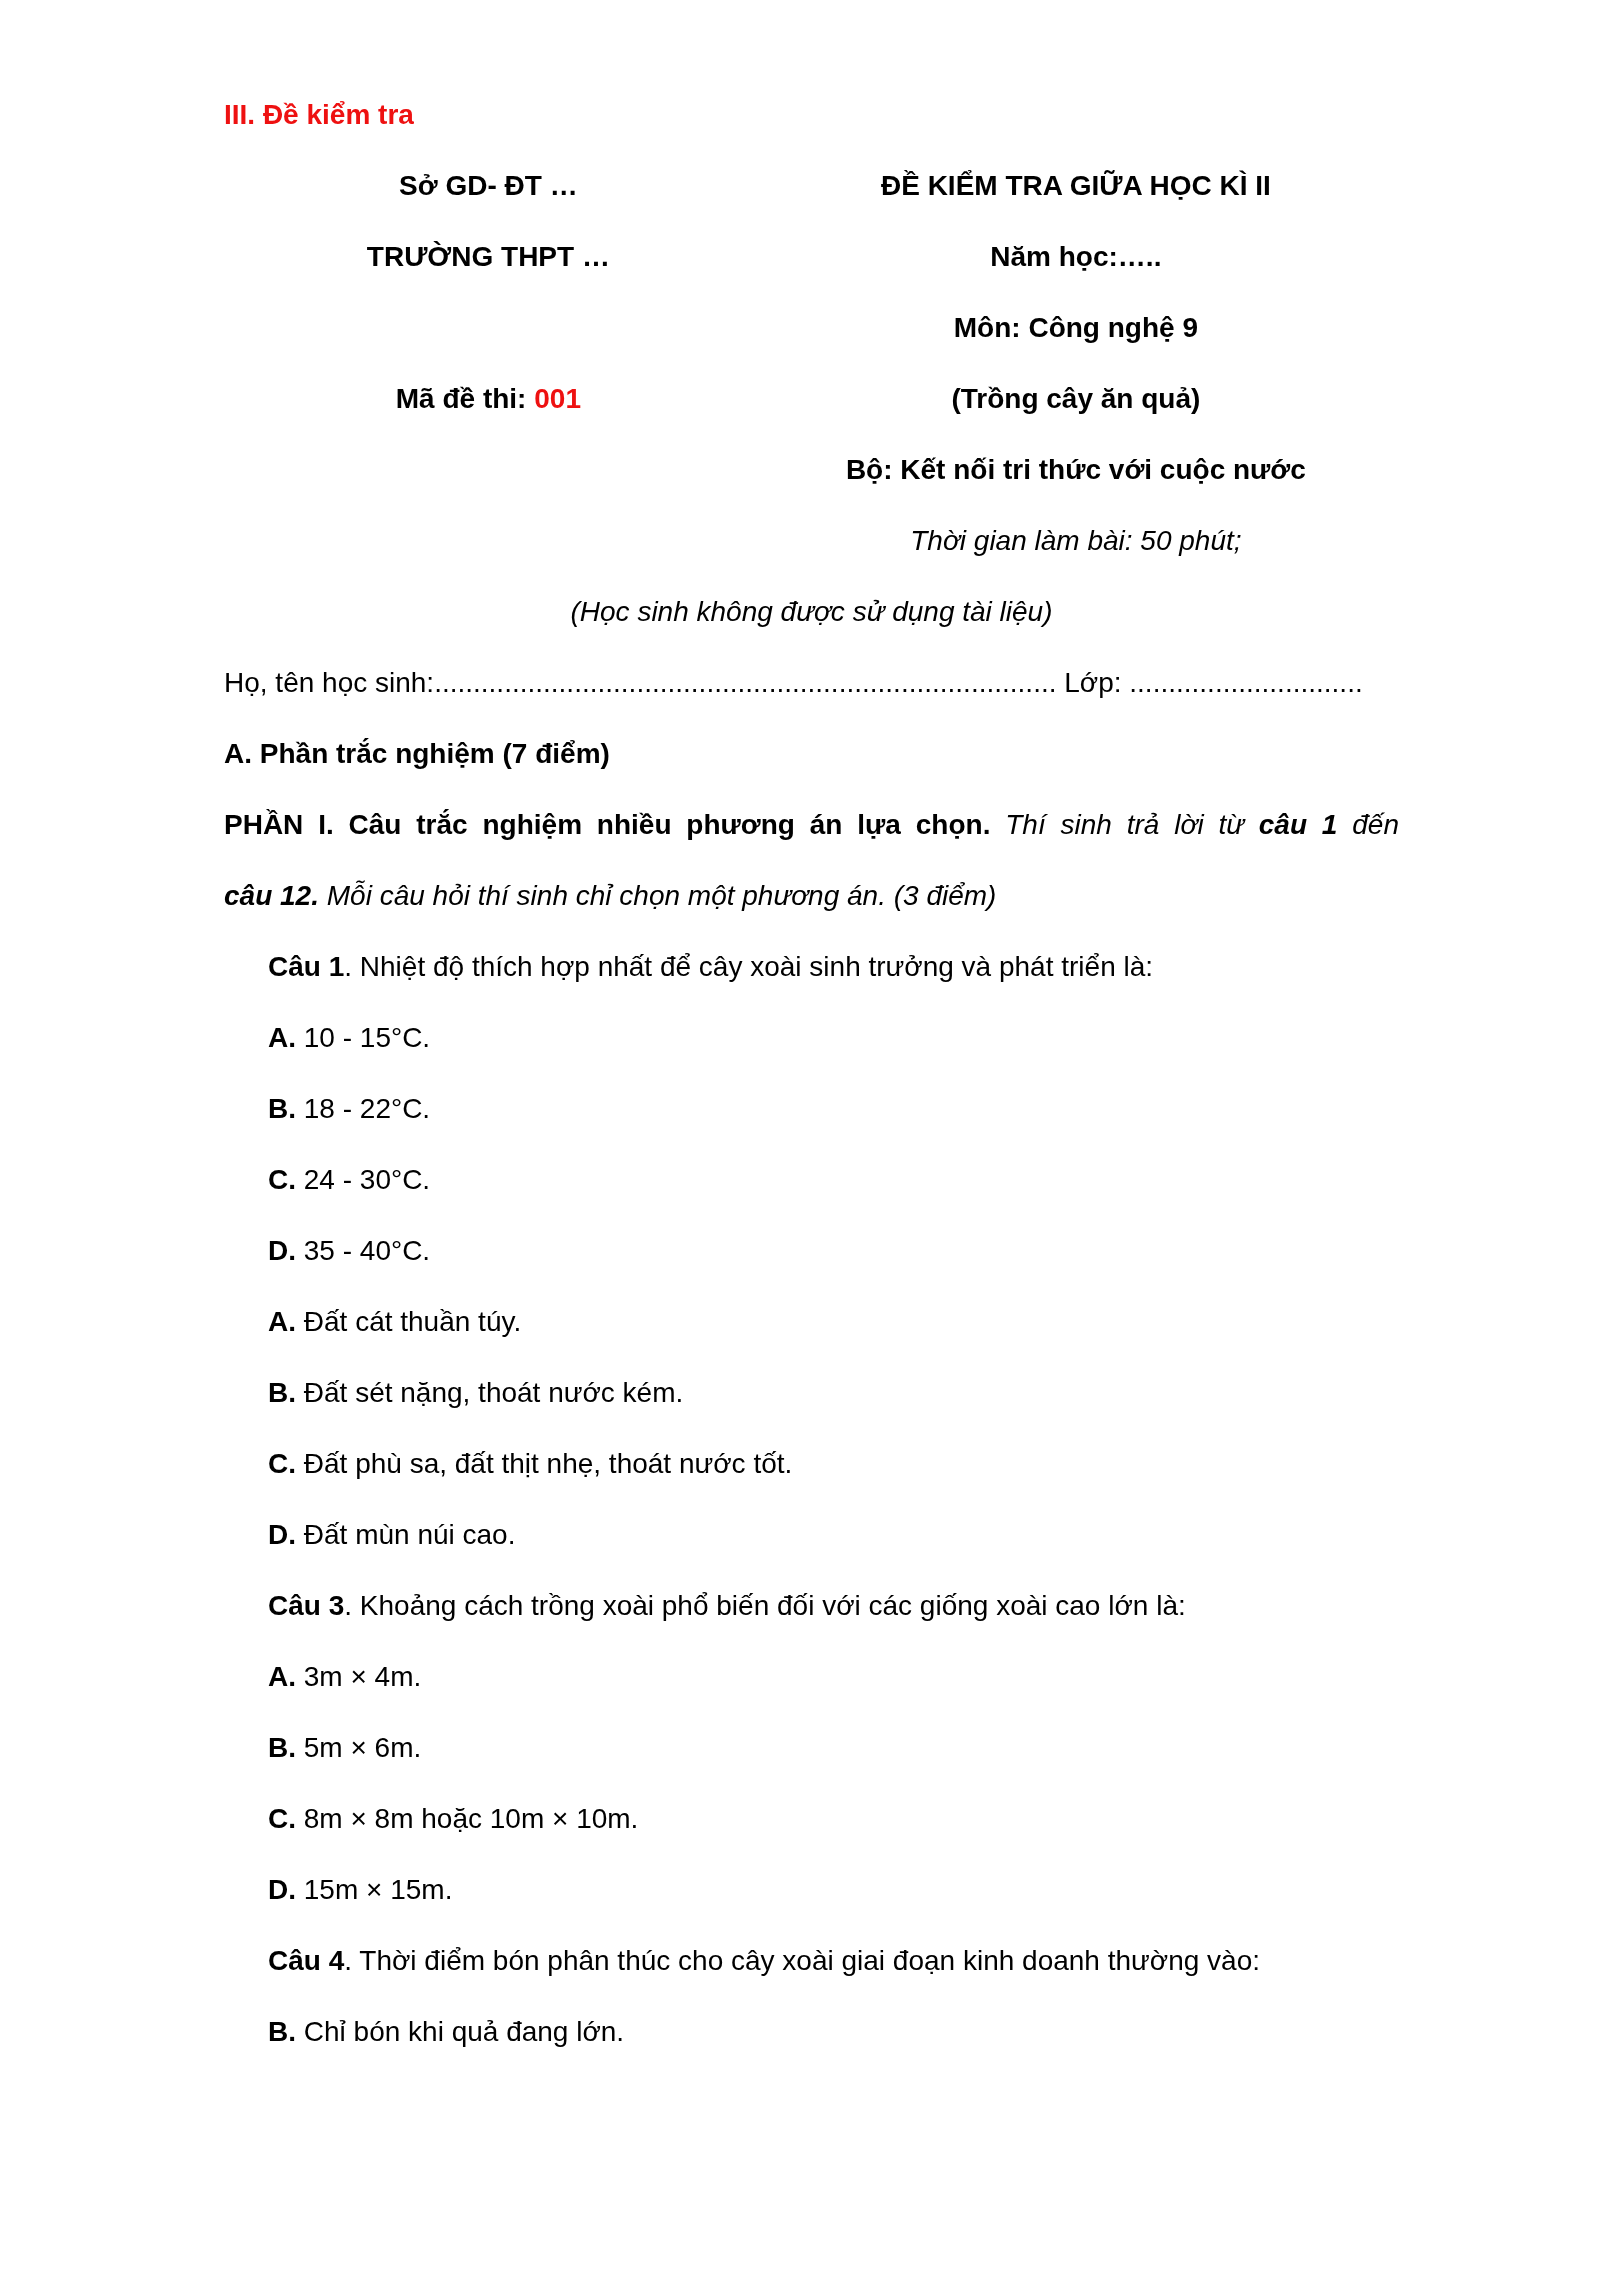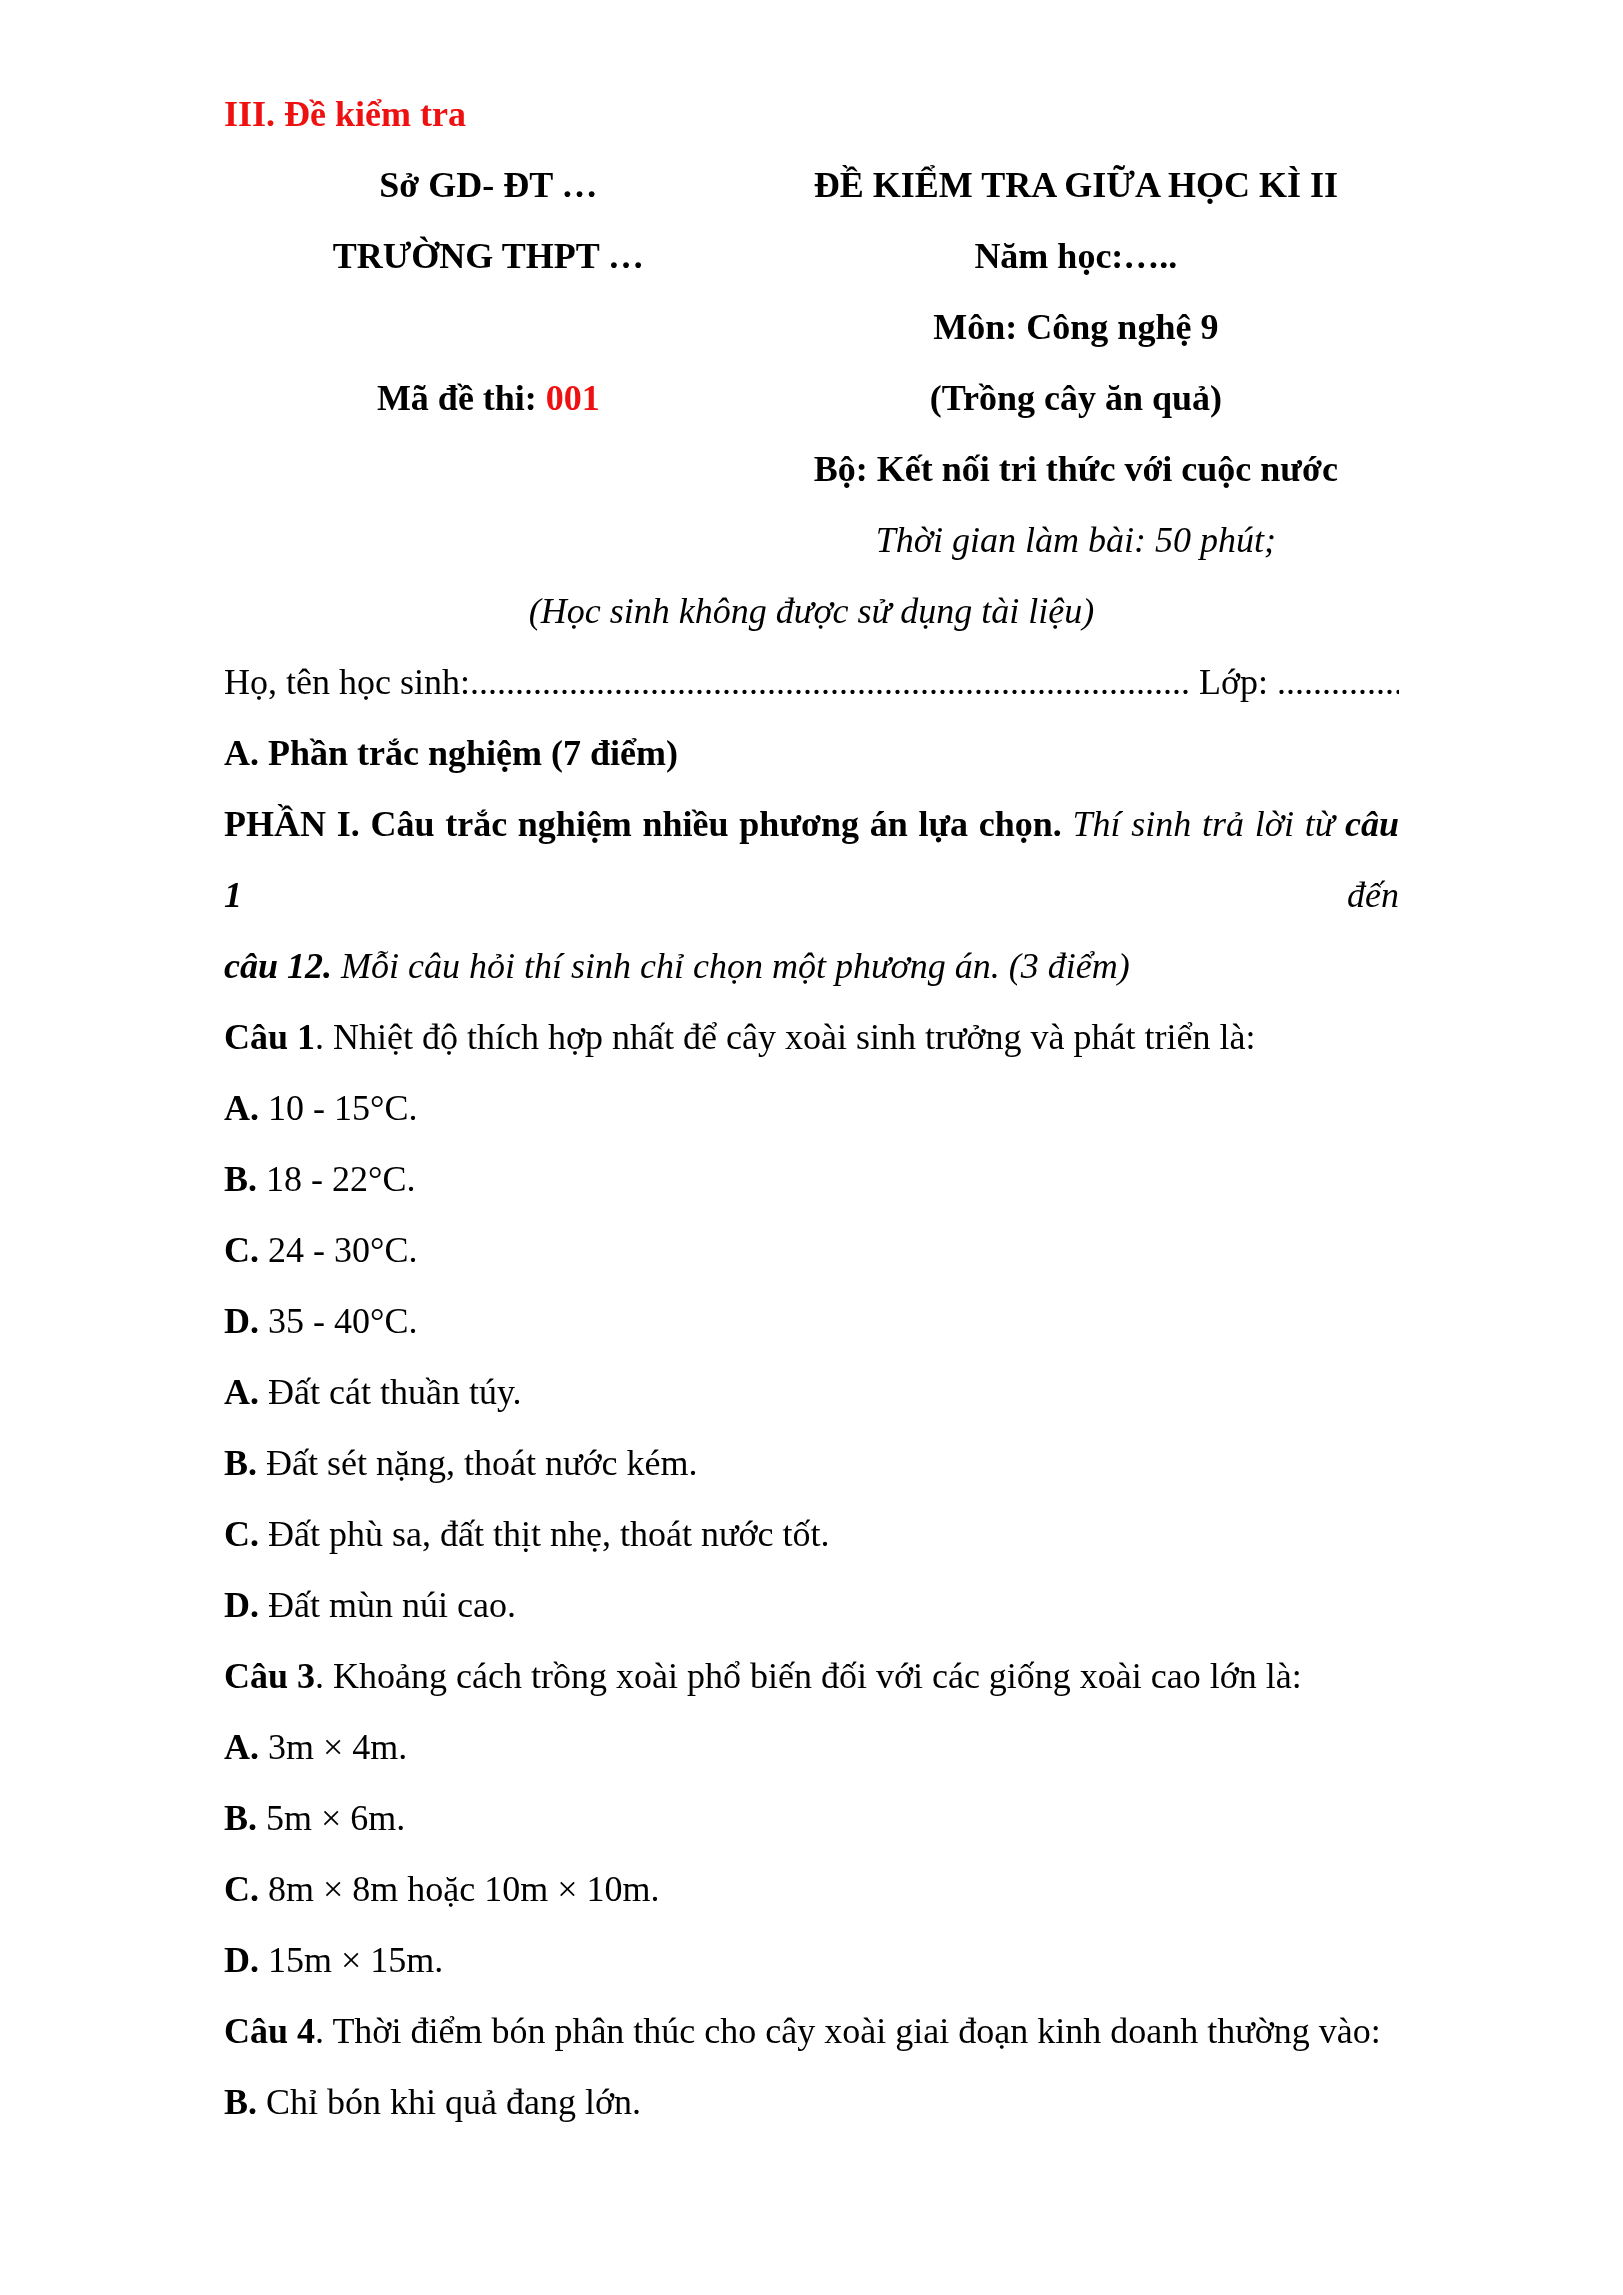--- a/index.html
+++ b/index.html
@@ -4,38 +4,38 @@
 <style>
   * { margin: 0; padding: 0; box-sizing: border-box; }
   html, body { background: #ffffff; }
   .page {
     position: relative;
     width: 1489px;
     height: 2295px;
     margin: 0 auto;
     background: #ffffff;
     color: #000000;
-    font-family: Liberation Serif, serif;
-    font-size: 36px;
+    font-family: Liberation Sans, sans-serif;
+    font-size: 28px;
     line-height: 71px;
     padding: 79px 157px 0 157px;
     overflow: hidden;
   }
   .bold { font-weight: bold; }
   .italic { font-style: italic; }
   .bold-italic { font-weight: bold; font-style: italic; text-align: right; }
   .center { text-align: center; }
   .red { color: var(--accent-red, #ee1111); }
   .header { display: flex; width: 100%; }
   .header-left { width: 45%; }
   .header-right { width: 55%; }
   .line { display: block; }
   .nowrap { white-space: nowrap; overflow: hidden; }
   .justify-line { text-align: justify; text-align-last: justify; }
-  .question-text, .answer-option { display: block; }
+  .question-text, .answer-option { display: block; margin-left: 44px; }
 </style>
 </head>
 <body>
 
 <div class="page">
 
   <div class="line bold red">III. Đề kiểm tra</div>
 
   <div class="header">
     <div class="header-left">

